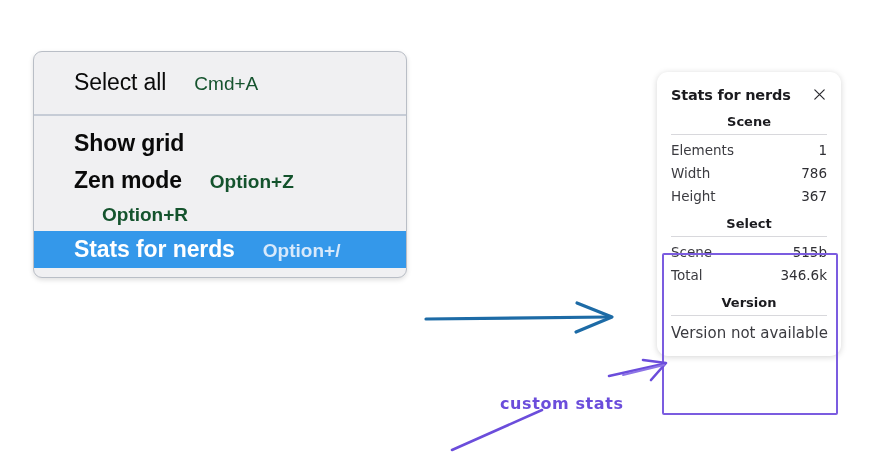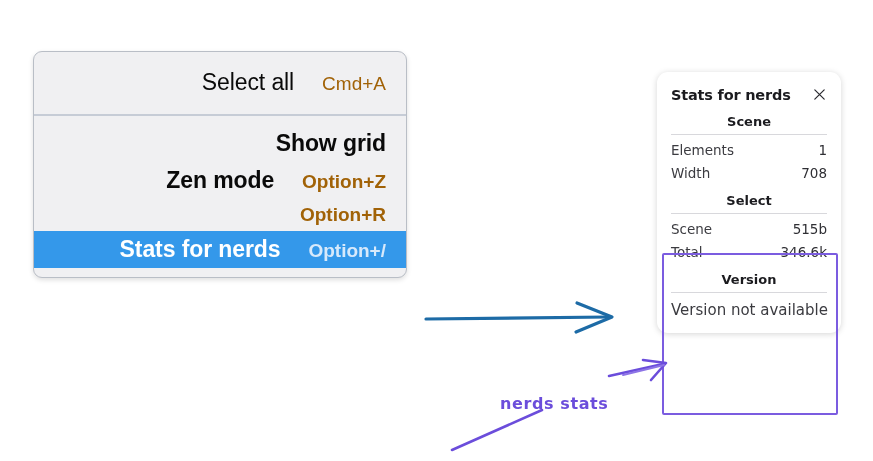--- a/index.html
+++ b/index.html
@@ -35,34 +35,34 @@
   .menu-group.group-top {
     padding: 12px 0 13px 0;
   }
   .menu-group + .menu-group {
     border-top: 2px solid #c6ccd6;
     font-weight: bold;
   }
   .menu-item {
     display: flex;
     align-items: baseline;
-    justify-content: flex-end;
+    justify-content: flex-start;
     padding: 5px 20px 5px 40px;
     box-sizing: border-box;
     cursor: default;
   }
   .menu-item .mi-label {
     font-size: 23px;
     color: #0a0a0a;
     letter-spacing: -0.1px;
     white-space: nowrap;
   }
   .menu-item .mi-shortcut {
     font-size: 19px;
-    color: #a16207;
+    color: #14532d;
     white-space: nowrap;
     padding-left: 28px;
   }
   .menu-item.selected {
     background: #3498ea;
   }
   .menu-item.selected .mi-label { color: #ffffff; }
   .menu-item.selected .mi-shortcut { color: #d7e9fb; }
 
   
@@ -225,21 +225,25 @@
   <div class="sp-body">
 
     <div class="sp-section-title">Scene</div>
     <div class="sp-rule"></div>
     <div class="sp-row">
       <span class="sp-lab">Elements</span>
       <span class="sp-val">1</span>
     </div>
     <div class="sp-row">
       <span class="sp-lab">Width</span>
-      <span class="sp-val">708</span>
+      <span class="sp-val">786</span>
+    </div>
+    <div class="sp-row">
+      <span class="sp-lab">Height</span>
+      <span class="sp-val">367</span>
     </div>
 
     <div class="sp-section-title">Select</div>
     <div class="sp-rule"></div>
     <div class="sp-row">
       <span class="sp-lab">Scene</span>
       <span class="sp-val">515b</span>
     </div>
     <div class="sp-row">
       <span class="sp-lab">Total</span>
@@ -255,13 +259,13 @@
 
 <div id="custom-stats-box"></div>
 
 <svg id="annotation-arrow" viewBox="0 0 230 100">
   <path d="M162 18 L216 6" stroke="#6b4ddb" stroke-width="2.6" stroke-linecap="round" fill="none"></path>
   <path d="M196 2 L219 5 L204 22" stroke="#6b4ddb" stroke-width="2.6" stroke-linecap="round" stroke-linejoin="round" fill="none"></path>
   <path d="M176 17 L217 7" stroke="#8d74e6" stroke-width="2" stroke-linecap="round" fill="none"></path>
   <path d="M5 92 L95 52" stroke="#6b4ddb" stroke-width="2.6" stroke-linecap="round" fill="none"></path>
 </svg>
 
-<div id="annotation-text">nerds stats</div>
+<div id="annotation-text">custom stats</div>
 
 </body></html>

